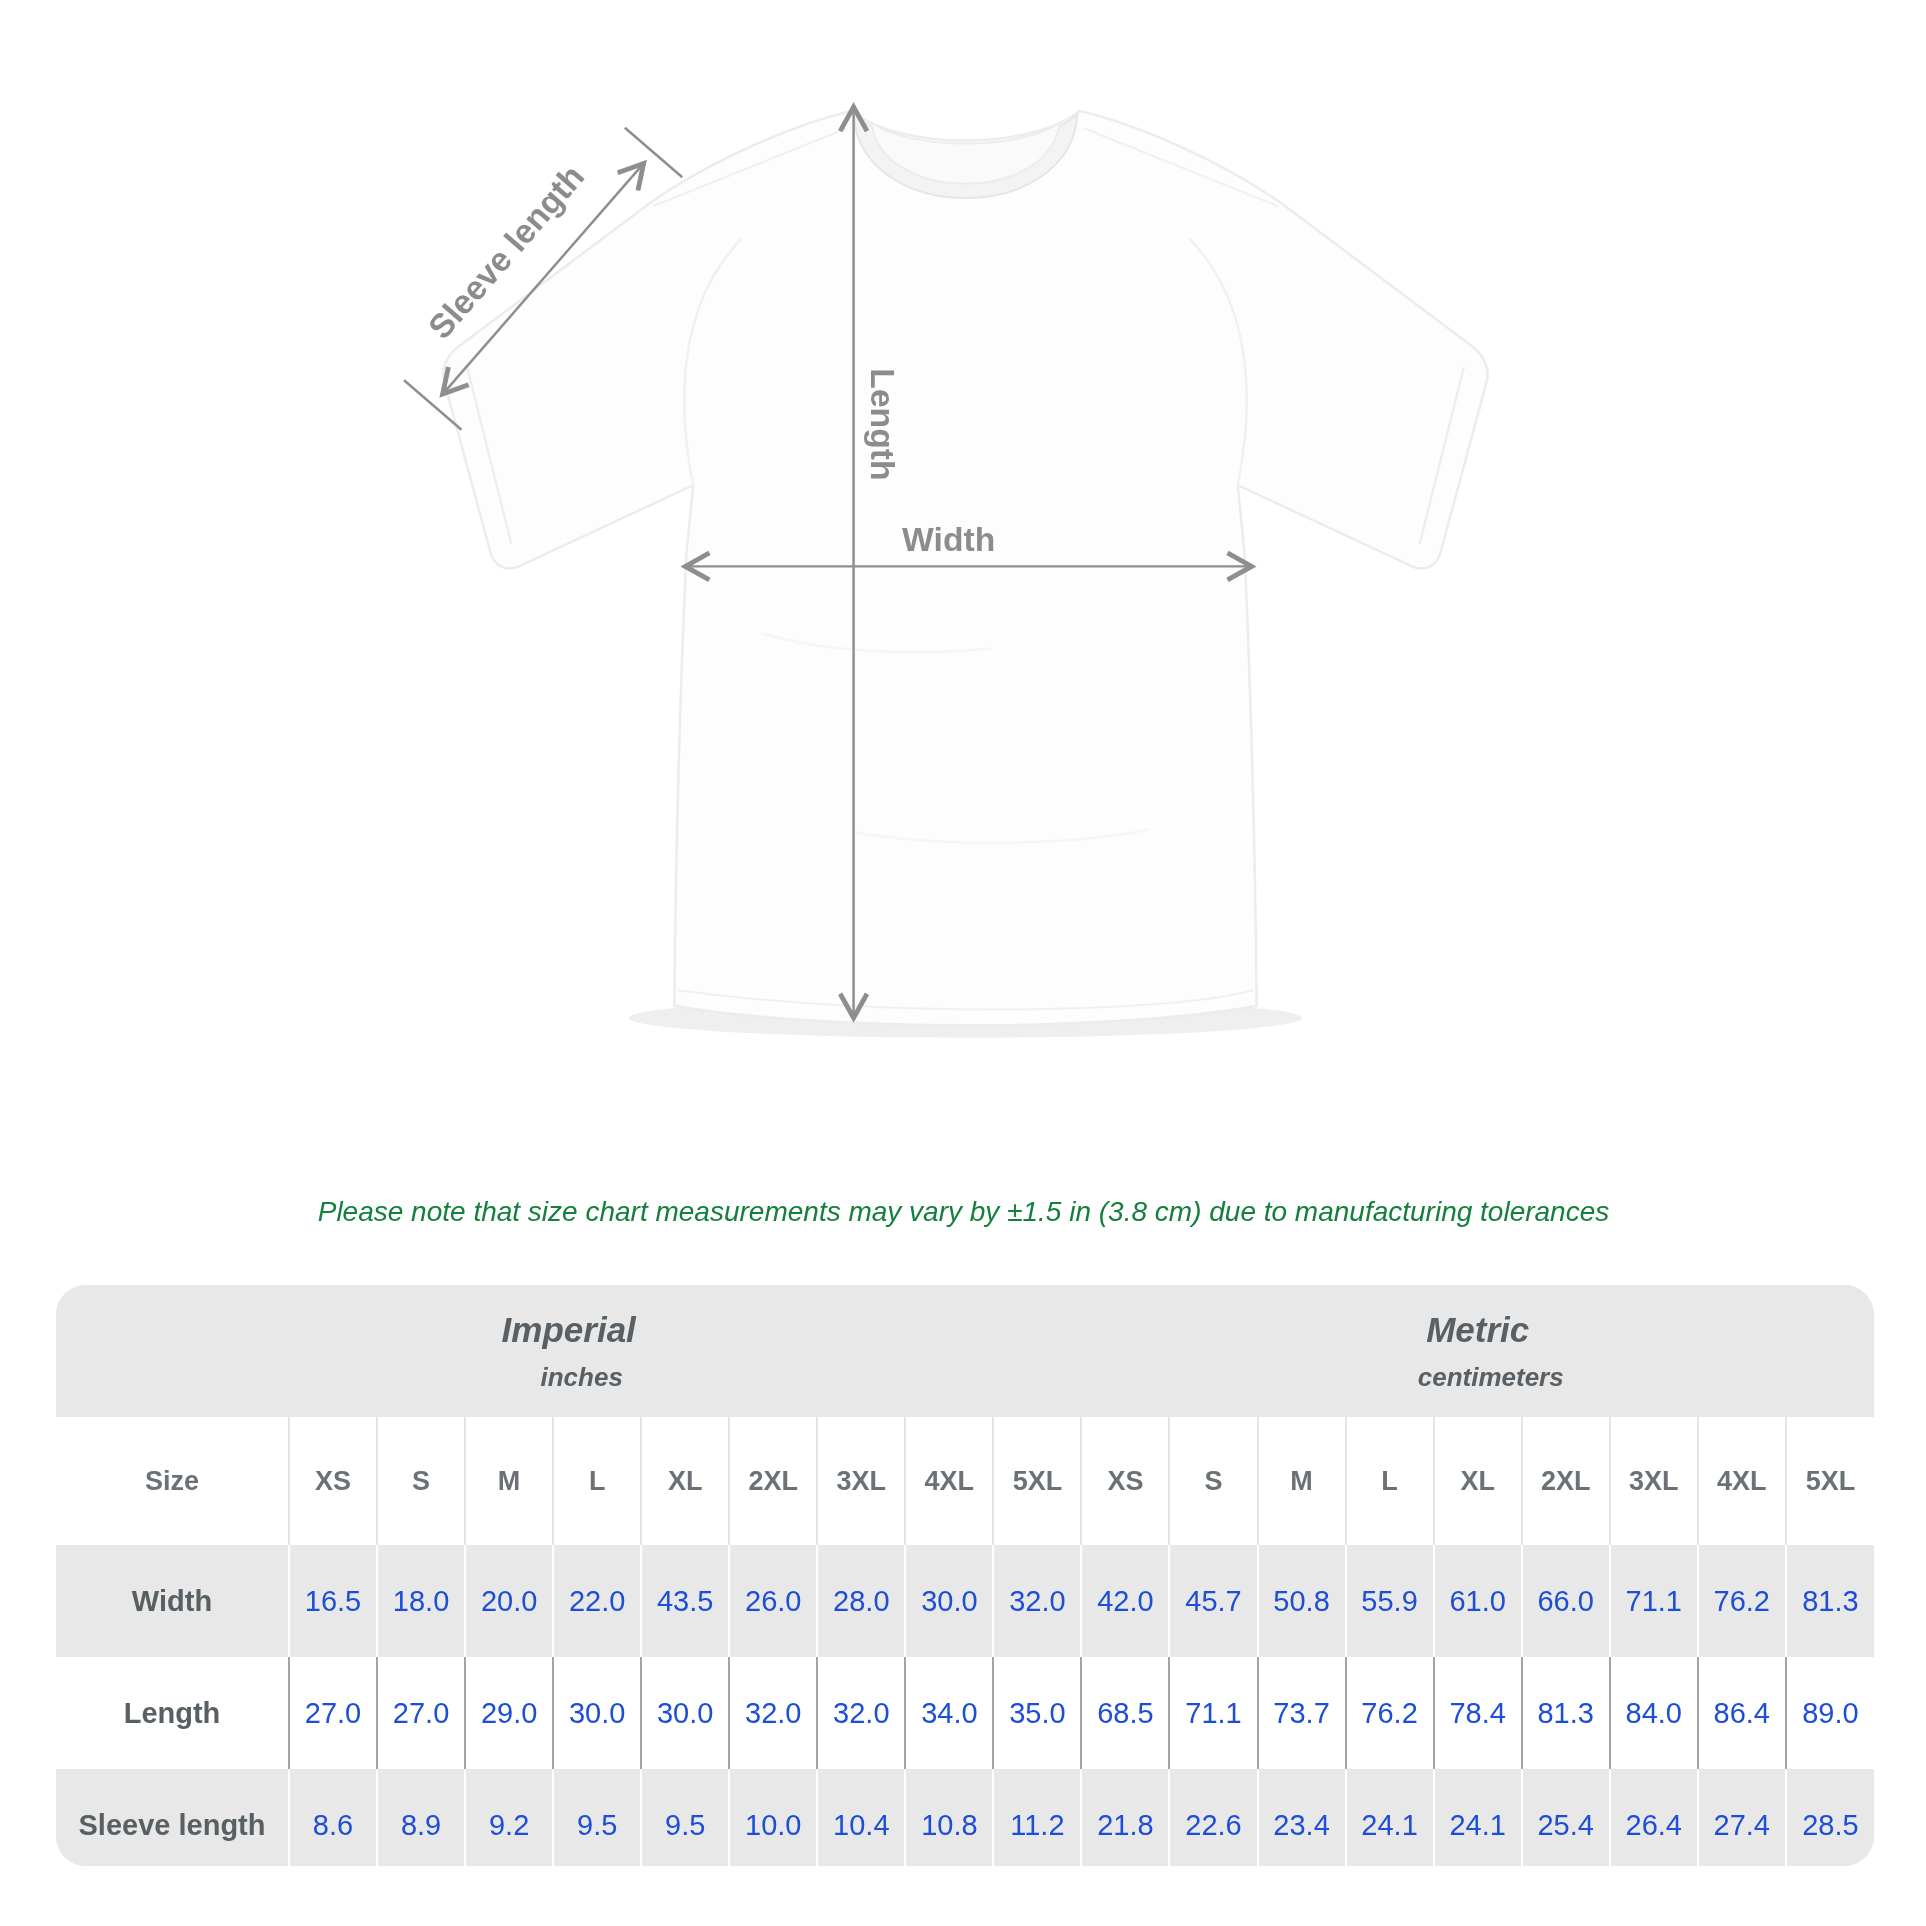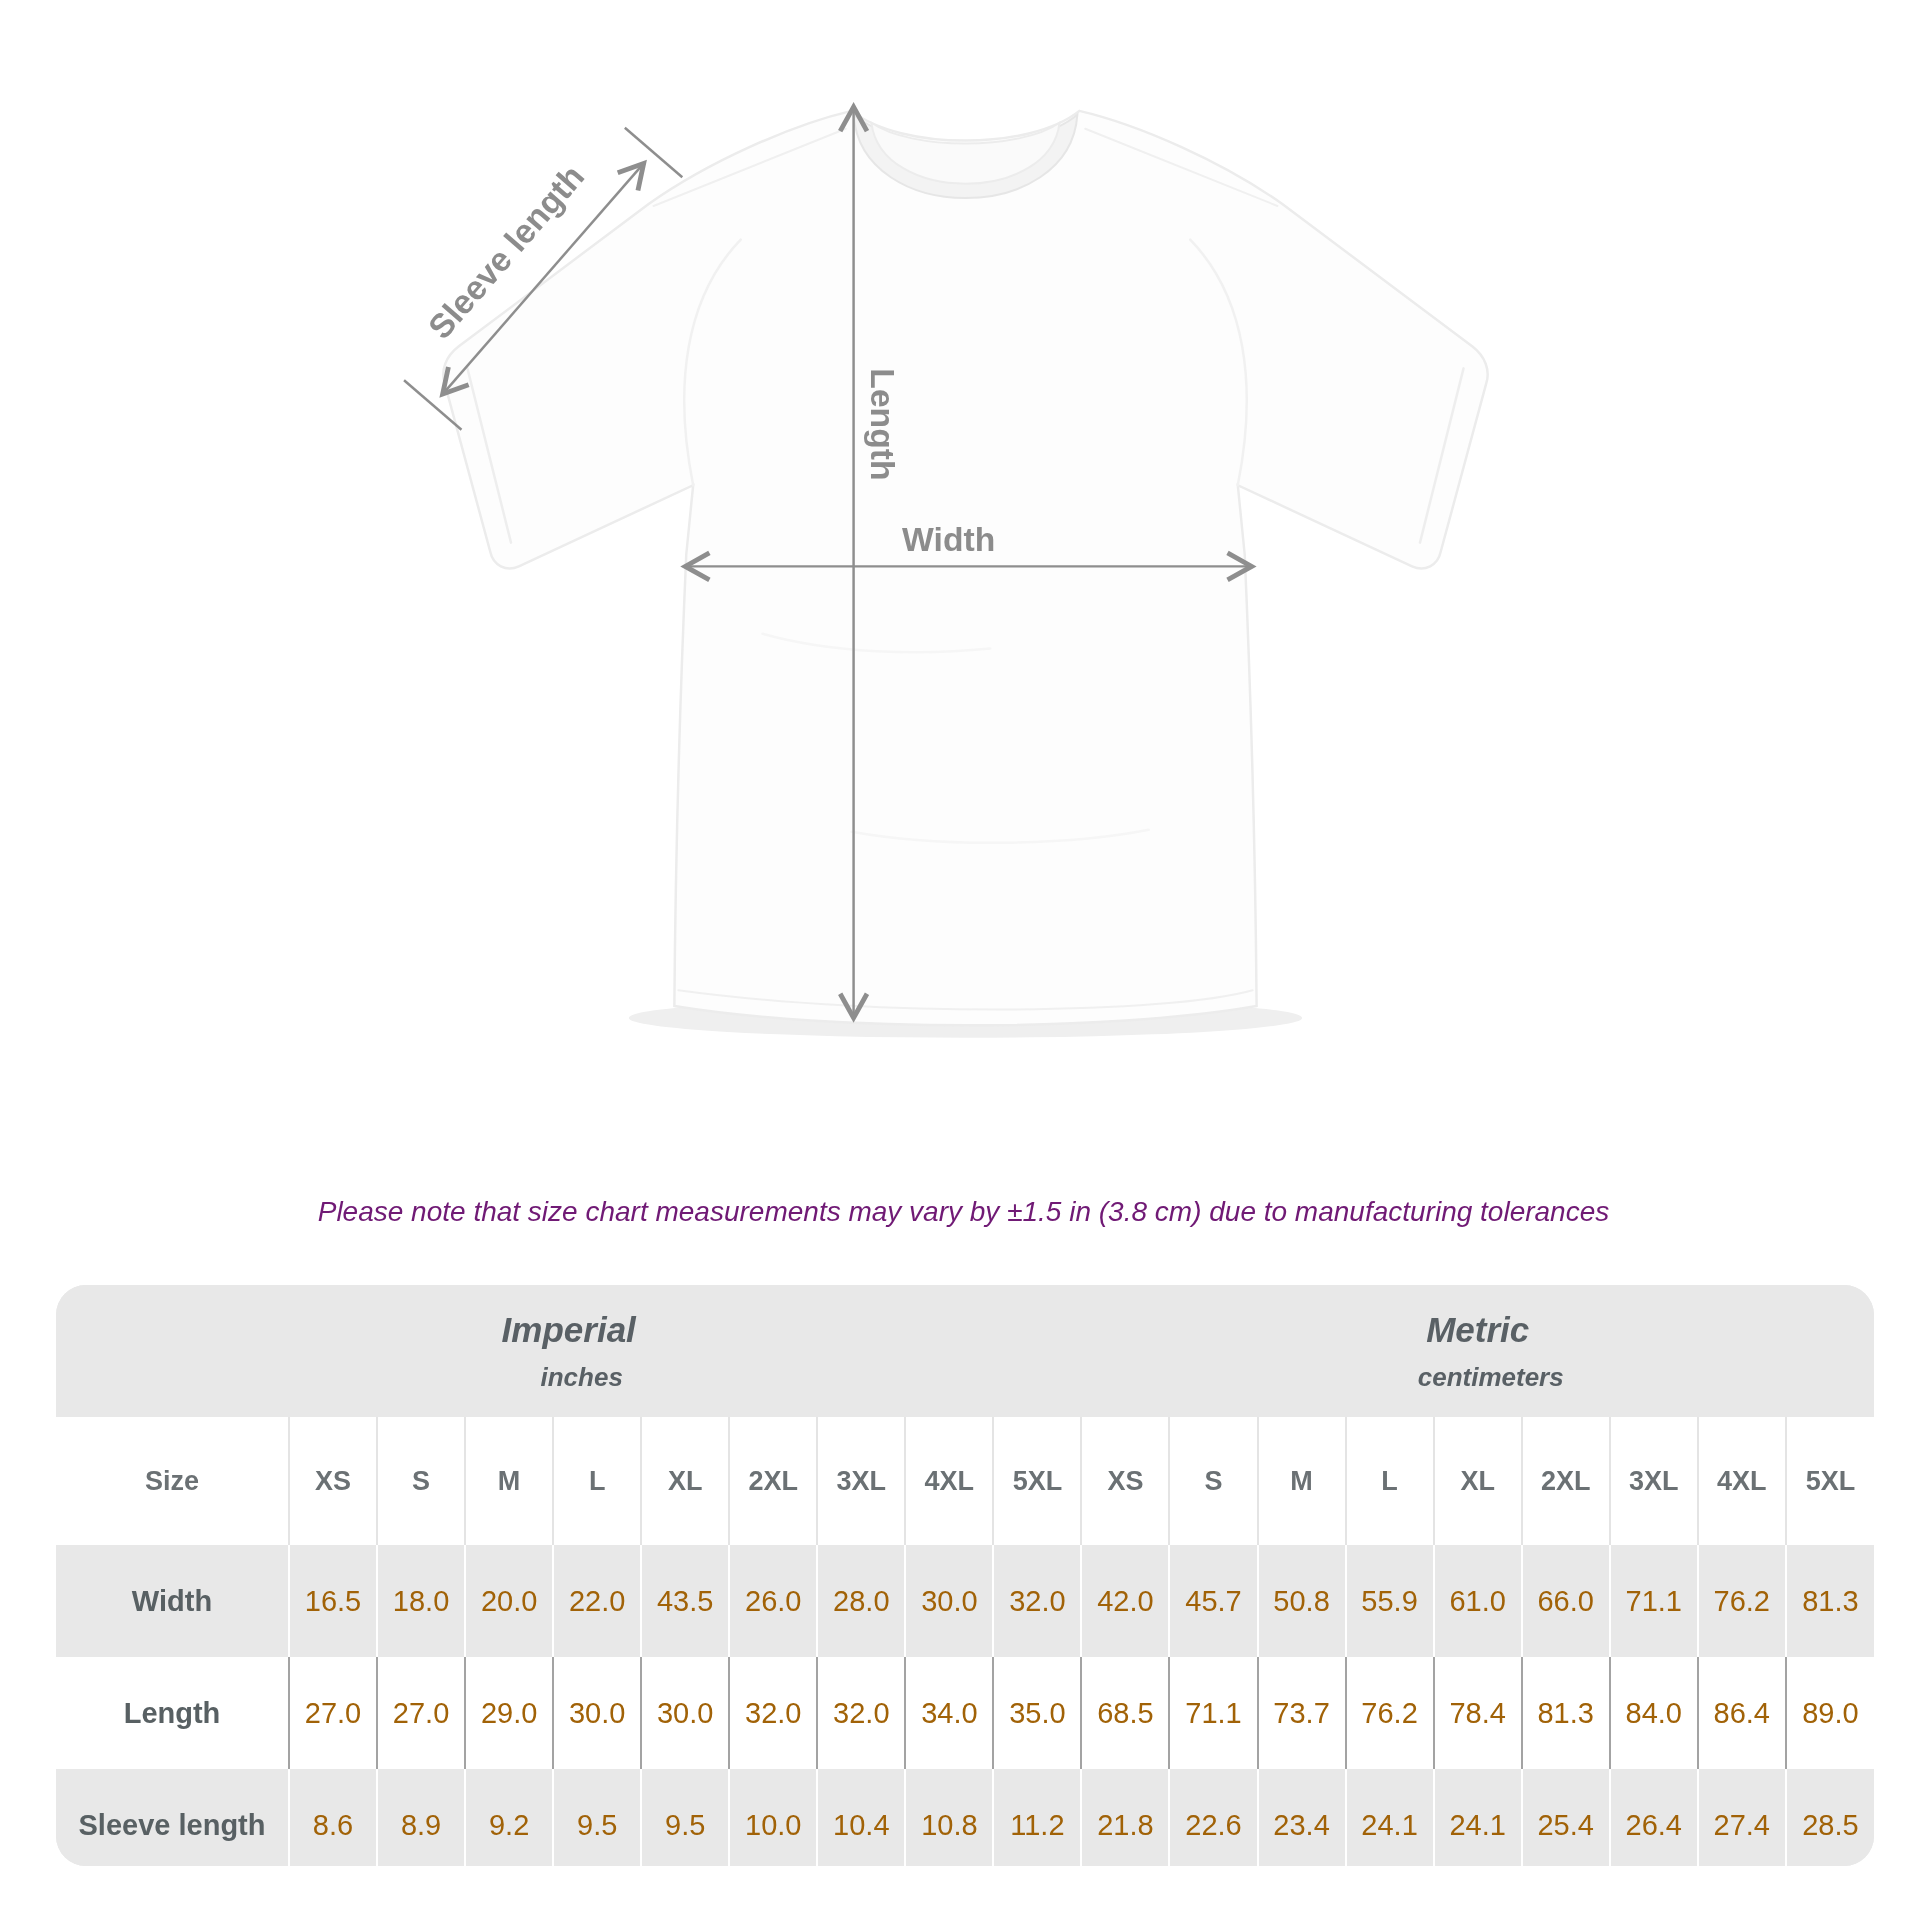--- a/index.html
+++ b/index.html
@@ -11,40 +11,40 @@
   .diagram-svg{position:absolute;left:0;top:0;}
   .dim-line{stroke:#8e8e8e;stroke-width:2.5;fill:none;}
   .dim-label{font-weight:bold;font-size:34px;fill:#8c8c8c;}
   .shirt-outline{fill:#fdfdfd;stroke:#ececec;stroke-width:2.5;}
   .soft{stroke-linecap:round;fill:none;}
 
   
   .page-title{position:absolute;left:0;top:1117px;width:100%;
     text-align:center;font-size:46px;font-weight:bold;color:#282828;}
   .page-subtitle{position:absolute;left:0;top:1196px;width:100%;
-    text-align:center;font-size:28px;font-style:italic;color:#701a75;}
+    text-align:center;font-size:28px;font-style:italic;color:#15803d;}
 
   
   .table-wrap{position:absolute;left:56px;top:1285px;width:1818px;height:581px;
     background:#e8e8e8;border-radius:30px;overflow:hidden;}
   table{width:100%;height:100%;border-collapse:collapse;table-layout:fixed;}
   th,td{padding:0;margin:0;vertical-align:middle;text-align:center;}
   tr.band{height:132px;}
   tr.band th{background:#e8e8e8;}
   .grp{font-style:italic;font-weight:bold;font-size:35px;color:#596065;}
   .unit{font-style:italic;font-size:26px;color:#596065;margin-top:12px;padding-left:26px;}
   tr.sizes{height:128px;background:#ffffff;}
   tr.sizes th{font-weight:bold;font-size:27px;color:#6b7174;}
   tr.sizes th + th{border-left:2px solid #e4e4e4;}
   tbody tr{height:112px;}
   tr.gray{background:#e8e8e8;}
   tr.gray td + td{border-left:2px solid #ffffff;}
   tr.white{background:#ffffff;}
   tr.white td + td{border-left:2px solid #a3a3a3;}
-  td{font-size:29px;color:#a16207;}
+  td{font-size:29px;color:#1d4ed8;}
   td.rowlab,th.rowlab{font-weight:bold;font-size:29px;color:#586063;}
 </style>
 </head>
 <body>
 
 <div class="stage">
 
   <svg class="diagram-svg" width="1927" height="1109" viewBox="0 0 1946 1120">
     <defs>
       <marker id="chev" viewBox="0 0 12 12" refX="10" refY="6" markerWidth="13" markerHeight="13" orient="auto-start-reverse">

